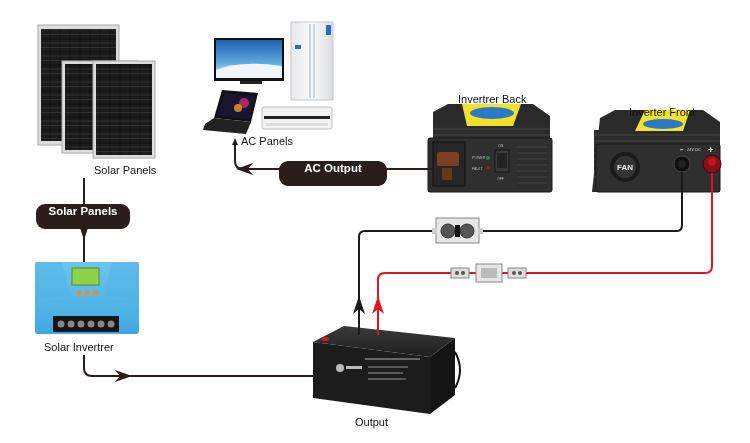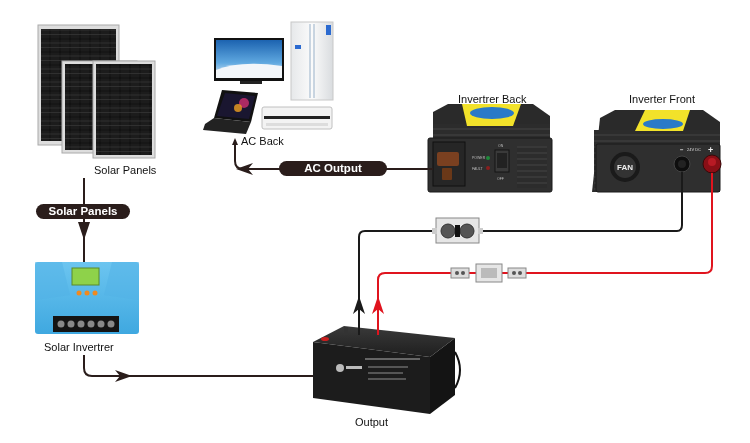--- a/index.html
+++ b/index.html
@@ -1,21 +1,21 @@
 <!DOCTYPE html>
 <html><head>
 <meta charset="utf-8">
 <style>
   * { box-sizing: border-box; margin: 0; padding: 0; }
   html, body { width: 750px; height: 443px; background: #ffffff; overflow: hidden; }
   body { position: relative; font-family: "Liberation Sans", sans-serif; }
   #stage { position: absolute; left: 0; top: 0; width: 750px; height: 443px; }
   .lbl { position: absolute; font-size: 11px; color: #111; white-space: nowrap; font-family: "Liberation Sans", sans-serif; }
   .pill { position: absolute; background: #2a1d1b; color: #fff; font-size: 11.5px; font-weight: bold;
-          border-radius: 9px; text-align: center; line-height: 15px; height: 15px; font-family: "Liberation Sans", sans-serif; }
+          border-radius: 9px; text-align: center; line-height: 15px; height: 25px; font-family: "Liberation Sans", sans-serif; }
 </style>
 </head>
 <body>
 
 <svg id="stage" width="750" height="443" viewBox="0 0 750 443" xmlns="http://www.w3.org/2000/svg">
   <defs>
     <pattern id="cells" width="10" height="13" patternUnits="userSpaceOnUse">
       <rect width="10" height="13" fill="#111"></rect>
       <rect x="0.5" y="0.5" width="9" height="12" rx="1" fill="#1c1c1c"></rect>
       <line x1="0" y1="4" x2="10" y2="4" stroke="#444" stroke-width="0.5"></line>
@@ -204,19 +204,19 @@
       <circle cx="457" cy="273" r="2" fill="#555"></circle>
       <circle cx="463" cy="273" r="2" fill="#555"></circle>
       <circle cx="514" cy="273" r="2" fill="#555"></circle>
       <circle cx="520" cy="273" r="2" fill="#555"></circle>
     </g>
   </g>
 </svg>
 
 <div class="lbl" style="left:54px; top:164px;margin-left:40px;">Solar Panels</div>
 <div class="lbl" style="left:44px; top:341px;">Solar Invertrer</div>
-<div class="lbl" style="left:241px; top:135px;">AC Back</div>
+<div class="lbl" style="left:241px; top:135px;">AC Panels</div>
 <div class="lbl" style="left:458px; top:93px;">Invertrer Back</div>
-<div class="lbl" style="left:629px; top:93px;">Inverter Front</div>
+<div class="lbl" style="left:629px; top:106px;">Inverter Front</div>
 <div class="lbl" style="left:355px; top:416px;">Output</div>
 
 <div class="pill" style="left:36px; top:204px; width:94px;">Solar Panels</div>
 <div class="pill" style="left:279px; top:161px; width:108px;">AC Output</div>
 
 </body></html>

